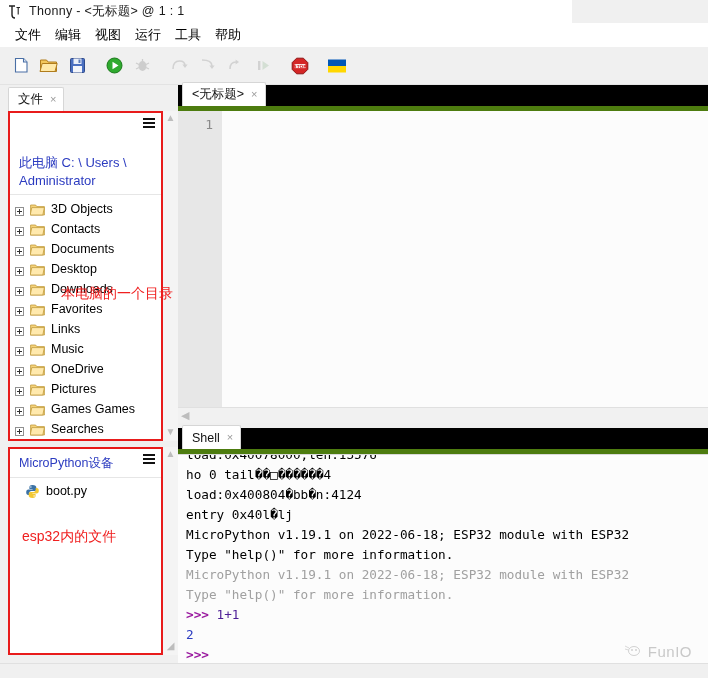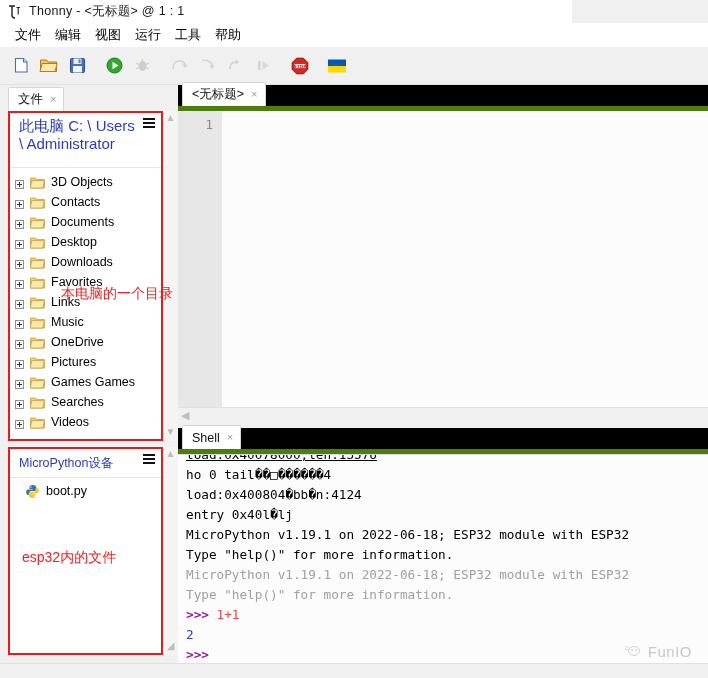--- a/index.html
+++ b/index.html
@@ -90,22 +90,22 @@
     border: 1px solid #d4d4d4;
     overflow: hidden;
   }
   .tree-head {
     position: relative;
     padding: 5px 8px 4px 10px;
     border-bottom: 1px solid #e6e6e6;
     min-height: 56px;
   }
   .tree-head .path {
-    font-size: 15px; color: #2b3bc0; line-height: 18px;
-    width: 120px; word-break: break-word;
+    font-size: 13px; color: #2b3bc0; line-height: 18px;
+    width: 120px; word-break: break-word; margin-top: 37px;
   }
   .hamburger {
     position: absolute; right: 7px; top: 6px;
     width: 12px; height: 10px;
     display: flex; flex-direction: column; justify-content: space-between;
   }
   .hamburger i { display:block; height: 2px; background: #111; }
 
   .tree-list { padding-top: 1px; }
   .trow {
@@ -200,25 +200,25 @@
     position: relative;
     height: 228px;
     background: #fcfcfc;
     border-top: 1px solid #d9d9d9;
     overflow: hidden;
     font-family: "DejaVu Sans Mono", monospace;
     font-size: 12.7px;
     padding-left: 8px;
   }
   .sline { white-space: pre; line-height: 20px; height: 20px; }
-  .sline.clip-top { margin-top: -10px; text-decoration: underline; }
+  .sline.clip-top { margin-top: -10px; }
   .c-black { color: #000; }
   .c-gray  { color: #a0a0a0; }
   .c-prompt{ color: #9b1ca0; font-weight: bold; }
-  .c-num   { color: #ef4444; }
+  .c-num   { color: #4c1d95; }
   .c-val   { color: #2b3bc0; }
 
   .watermark {
     position: absolute; right: 16px; bottom: 22px;
     display: flex; align-items: center;
     color: #c9c9c9; font-size: 15px;
     font-family: "Liberation Sans", sans-serif;
     letter-spacing: .5px;
   }
   .watermark .wm-logo { margin-right: 6px; }
@@ -554,16 +554,16 @@
           <span>FunIO</span>
         </div>
       </div>
     </div>
   </div>
 
   <div class="anno-box" style="left:8px; top:111px; width:155px; height:330px;"></div>
   <div class="anno-box" style="left:8px; top:447px; width:155px; height:208px;"></div>
 
   <div class="anno-text" style="left:16px; top:285px;margin-left:45px;">本电脑的一个目录</div>
-  <div class="anno-text" style="left:22px; top:528px;margin-top:21px;">esp32内的文件</div>
+  <div class="anno-text" style="left:22px; top:528px;">esp32内的文件</div>
 
   <div class="statusbar"></div>
 </div>
 
 </body></html>

